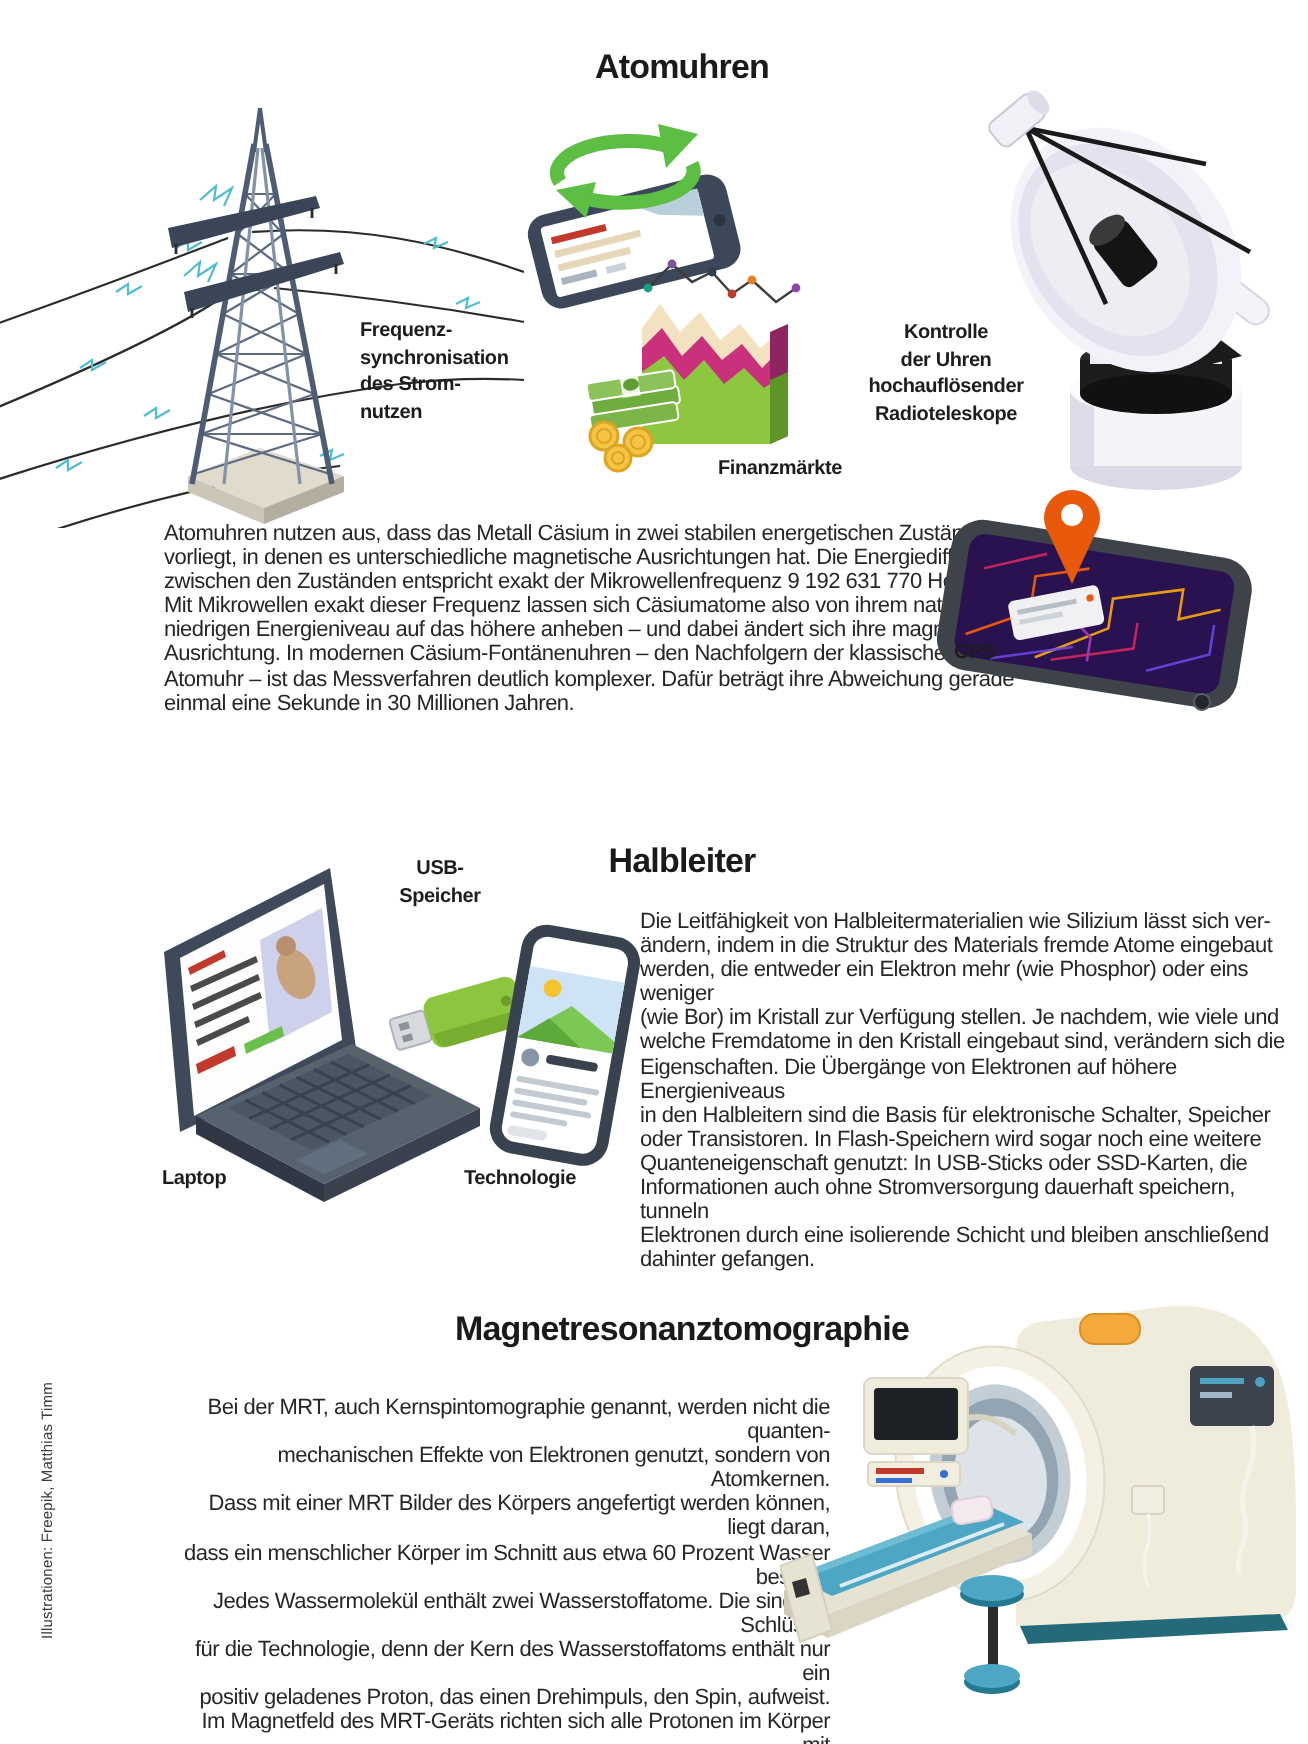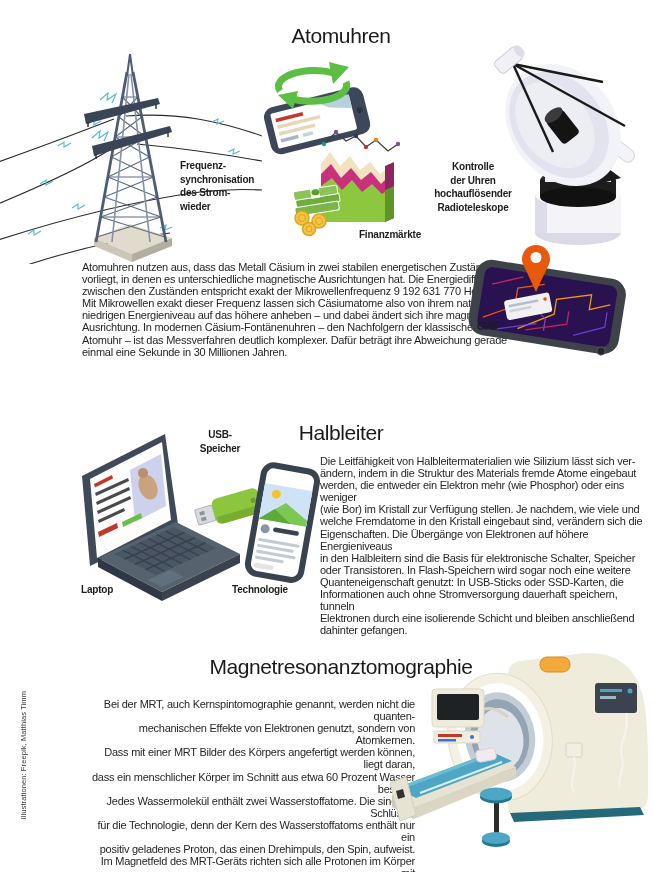--- a/index.html
+++ b/index.html
@@ -3,21 +3,21 @@
 <meta charset="utf-8">
 <style>
   * { margin:0; padding:0; box-sizing:border-box; }
   html,body { background:#ffffff; }
   #page {
     position:relative; width:654px; height:872px; background:#ffffff;
     overflow:hidden; font-family:"Liberation Sans", sans-serif; color:#1d1d1f;
   }
   .h1 {
     position:absolute; left:28px; width:626px; text-align:center;
-    font-size:21px; font-weight:normal; letter-spacing:-0.4px; color:#1a1a1c;
+    font-size:17px; font-weight:bold; letter-spacing:-0.4px; color:#1a1a1c;
   }
   .label {
     position:absolute; font-size:10px; font-weight:bold; line-height:13.5px;
     letter-spacing:-0.2px; color:#1d1d1f; white-space:pre-line;
   }
   .label.center { text-align:center; }
   .body-text {
     position:absolute; font-size:11px; line-height:12.1px; letter-spacing:-0.25px;
     color:#262626; white-space:pre-line; width:500px;
   }
@@ -79,21 +79,21 @@
 
       <polygon points="84,72 158,56 160,62 86,82" fill="#3a4557"></polygon>
       <polygon points="92,104 170,84 172,90 94,114" fill="#3a4557"></polygon>
       <path d="M86,78 L118,70 M156,60 L136,66 M94,110 L126,100 M168,88 L146,94" stroke="#3a4557" stroke-width="1.5"></path>
       <path d="M88,80 v5 M156,62 v5 M96,112 v5 M168,90 v5" stroke="#2b2b2b" stroke-width="1.4"></path>
     </g>
   </svg>
   <div class="label" style="left:180px;top:159px;">Frequenz-
 synchronisation
 des Strom-
-wieder</div>
+nutzen</div>
 
   <svg style="left:250px;top:58px;" width="135" height="105" viewBox="0 0 135 105">
     <g transform="rotate(-14 70 62)">
       <rect x="16" y="38" width="102" height="48" rx="10" fill="#3c4859"></rect>
       <rect x="23" y="44" width="81" height="36" rx="2" fill="#ffffff"></rect>
       <polygon points="70,44 104,44 104,58 82,52" fill="#b9cfdc"></polygon>
       <rect x="27" y="50" width="28" height="3.5" fill="#c0392b"></rect>
       <rect x="27" y="57" width="44" height="3.5" fill="#e7d7b9"></rect>
       <rect x="27" y="64" width="37" height="3.5" fill="#e7d7b9"></rect>
       <rect x="27" y="71" width="18" height="3.5" fill="#aab4c0"></rect>

